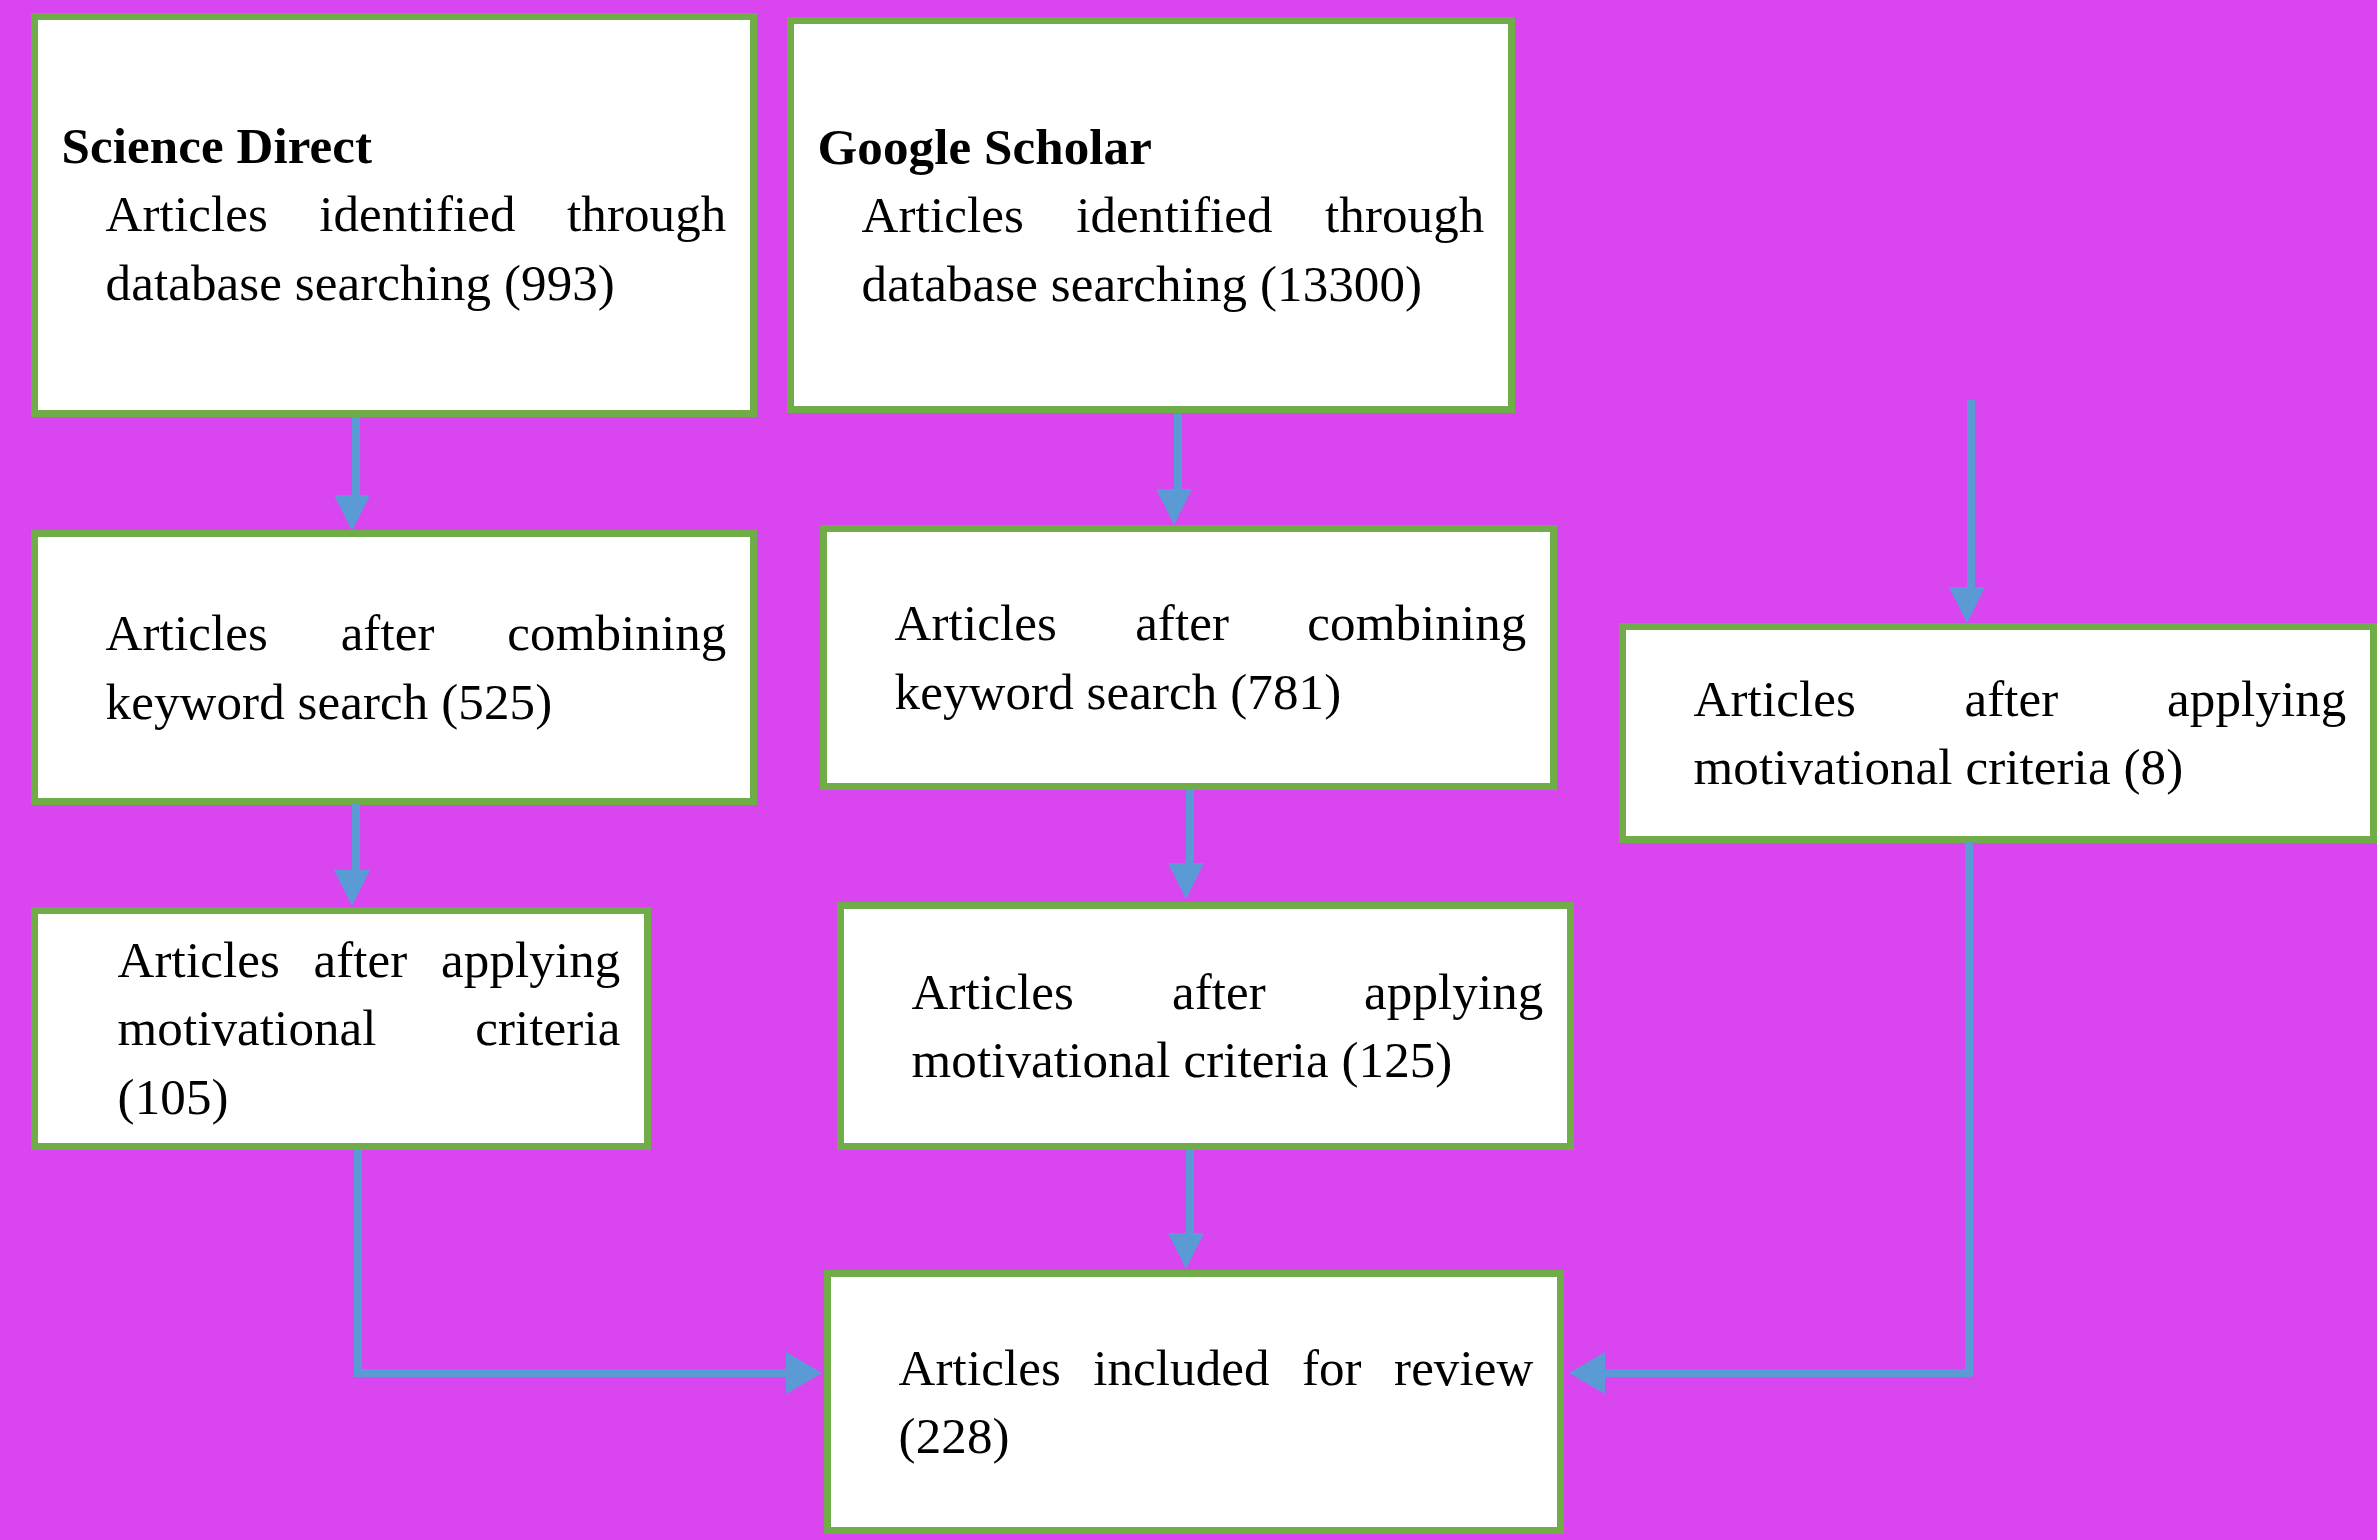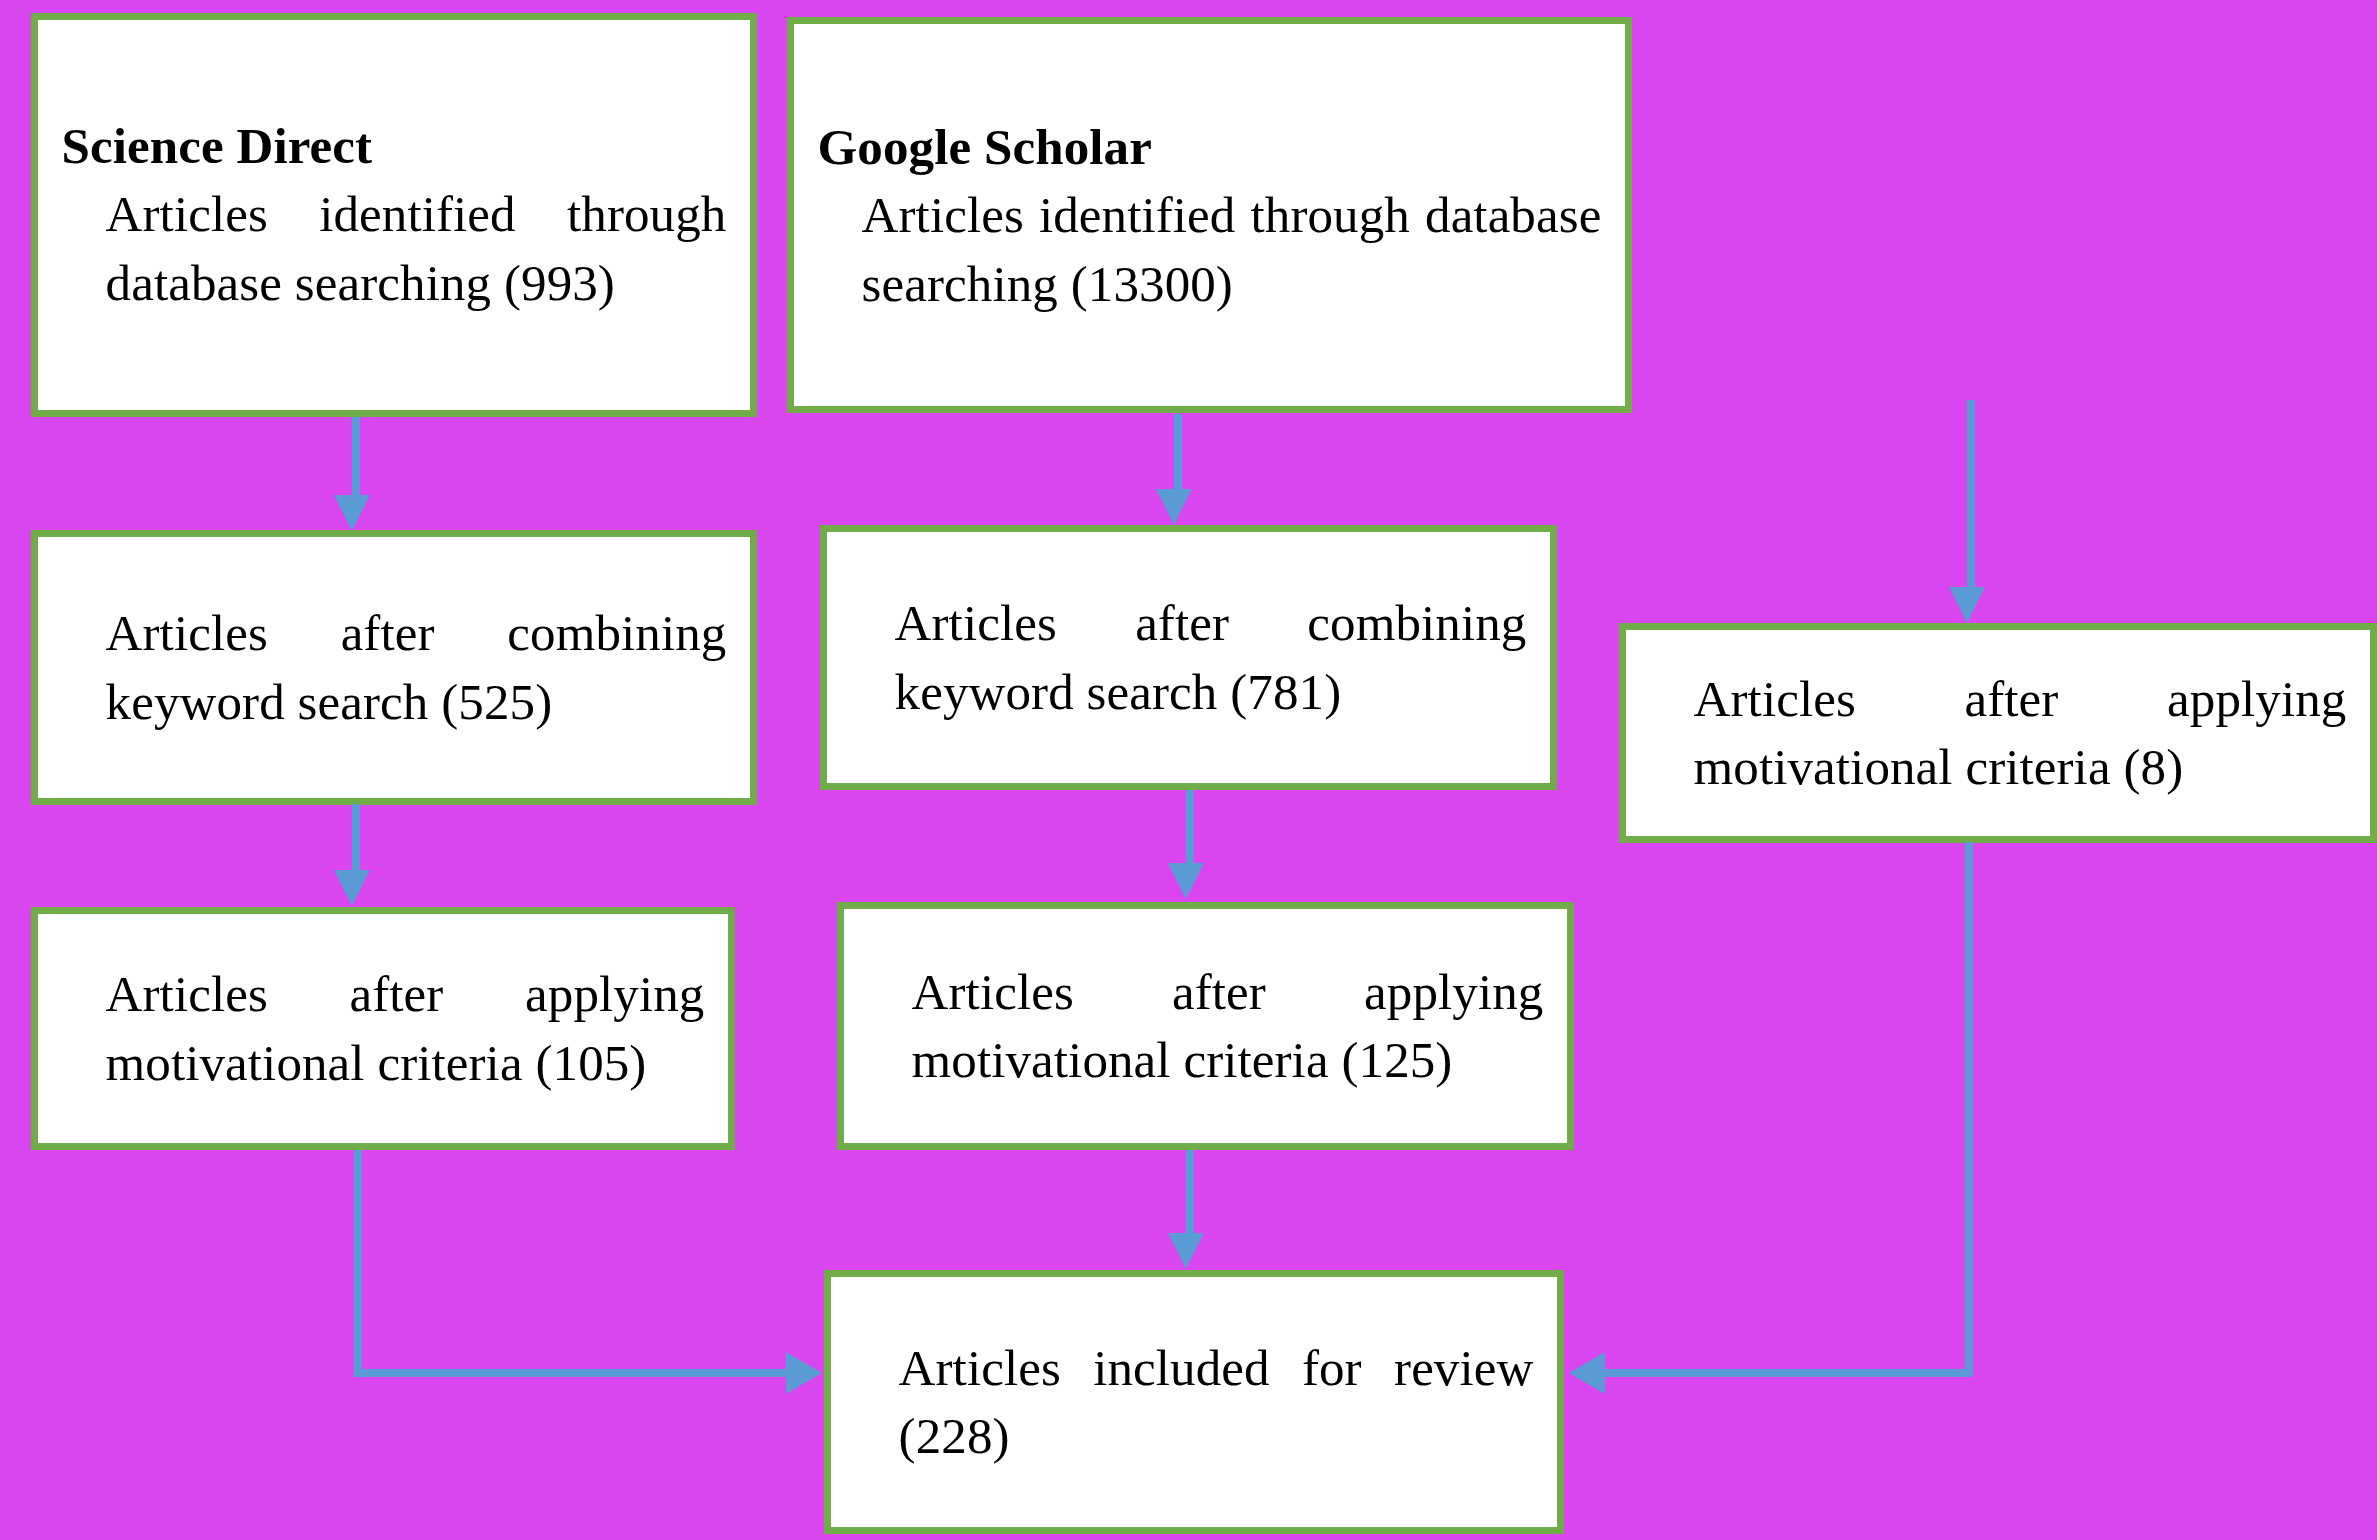--- a/index.html
+++ b/index.html
@@ -80,28 +80,28 @@
   .arrow-left {
     position: absolute;
     width: 0; height: 0;
     border-top: 21px solid transparent;
     border-bottom: 21px solid transparent;
     border-right: 36px solid #5B9BD5;
   }
 
   
   #n-sciencedirect { left: 31px;   top: 12.5px;   width: 726px; height: 404px; }
-  #n-googlescholar { left: 787px; top: 17.4px;   width: 845px; height: 396px; }
+  #n-googlescholar { left: 787px; top: 17.4px;   width: 728px; height: 396px; }
   #n-plusone       { left: 1560px; top: 9.7px;   width: 817px; height: 390px; }
 
   #n-sd-keyword    { left: 31px;   top: 530px;  width: 726px; height: 275px; }
   #n-gs-keyword    { left: 820px; top: 525px;  width: 737px; height: 265px; }
   #n-po-motiv      { left: 1619px; top: 623px;  width: 758px; height: 220px; }
 
-  #n-sd-motiv      { left: 31px;   top: 907px; width: 704px; height: 243px; }
+  #n-sd-motiv      { left: 31px;   top: 907px; width: 620px; height: 243px; padding-left: 12px; }
   #n-gs-motiv      { left: 837px; top: 902px; width: 737px; height: 248px; }
 
   #n-included      { left: 824px; top: 1270px; width: 740px; height: 264px; }
 </style>
 </head>
 <body>
 
 <div id="canvas">
 
   <div class="node" id="n-sciencedirect">

